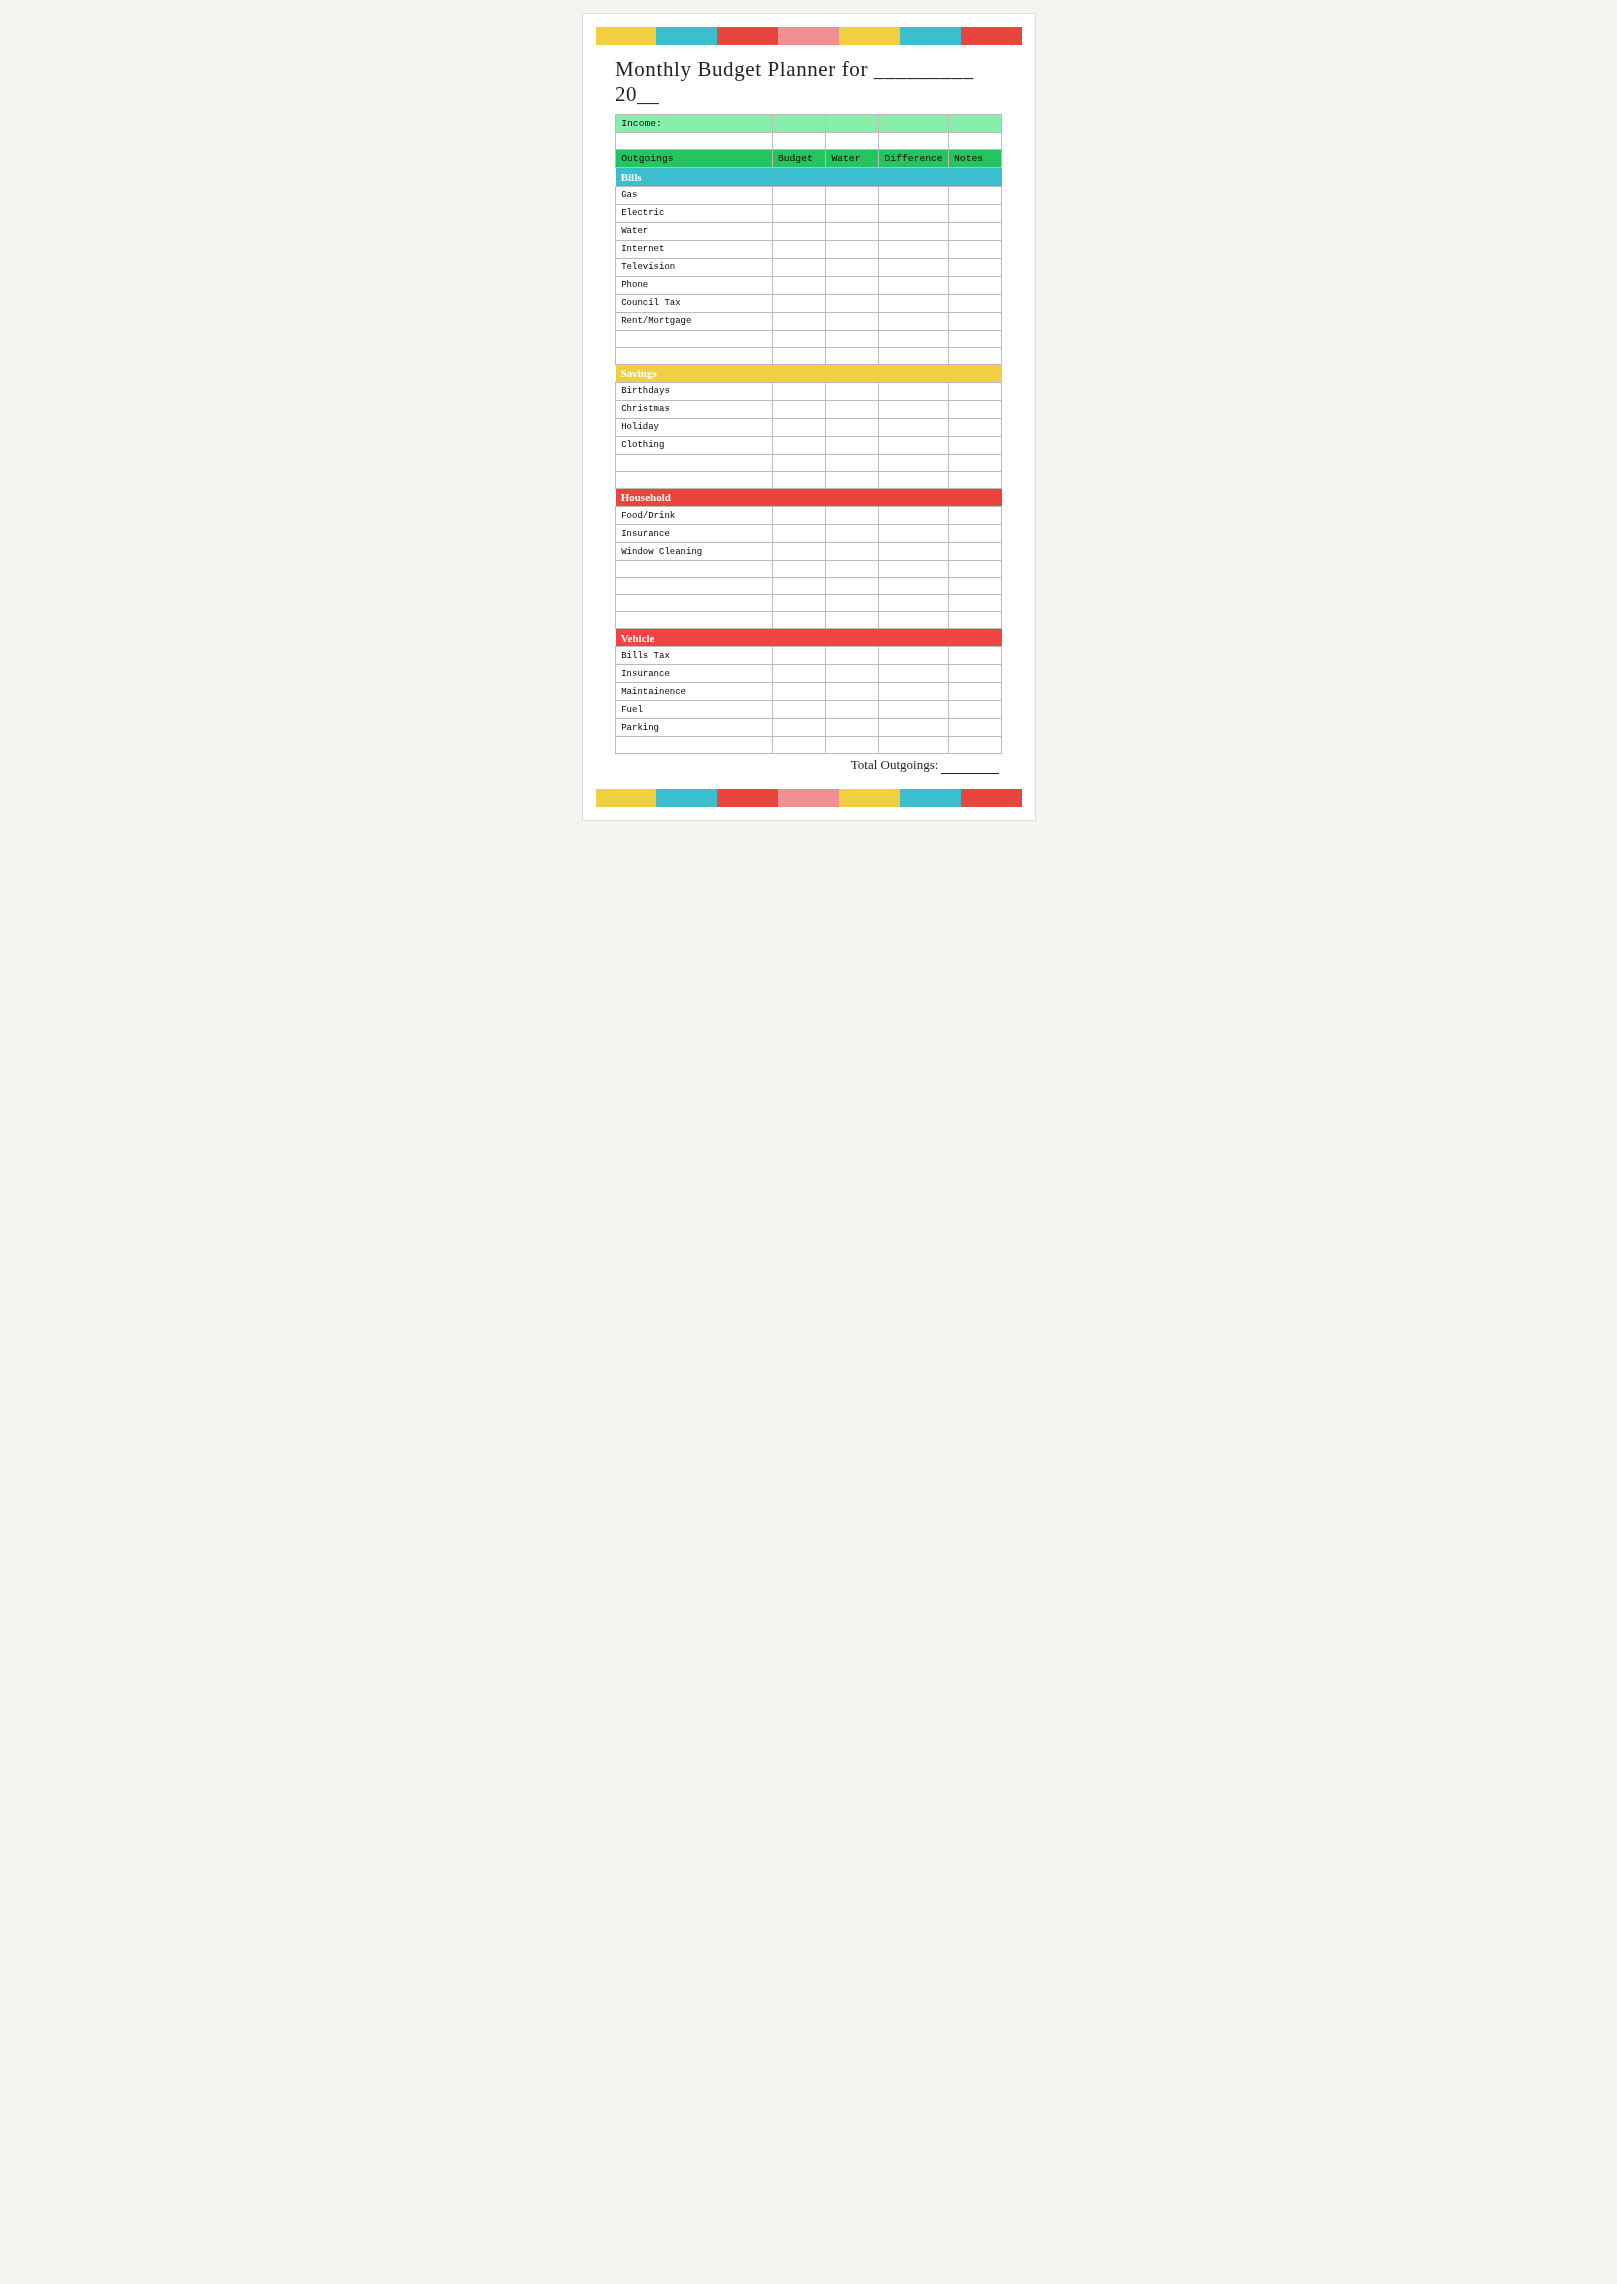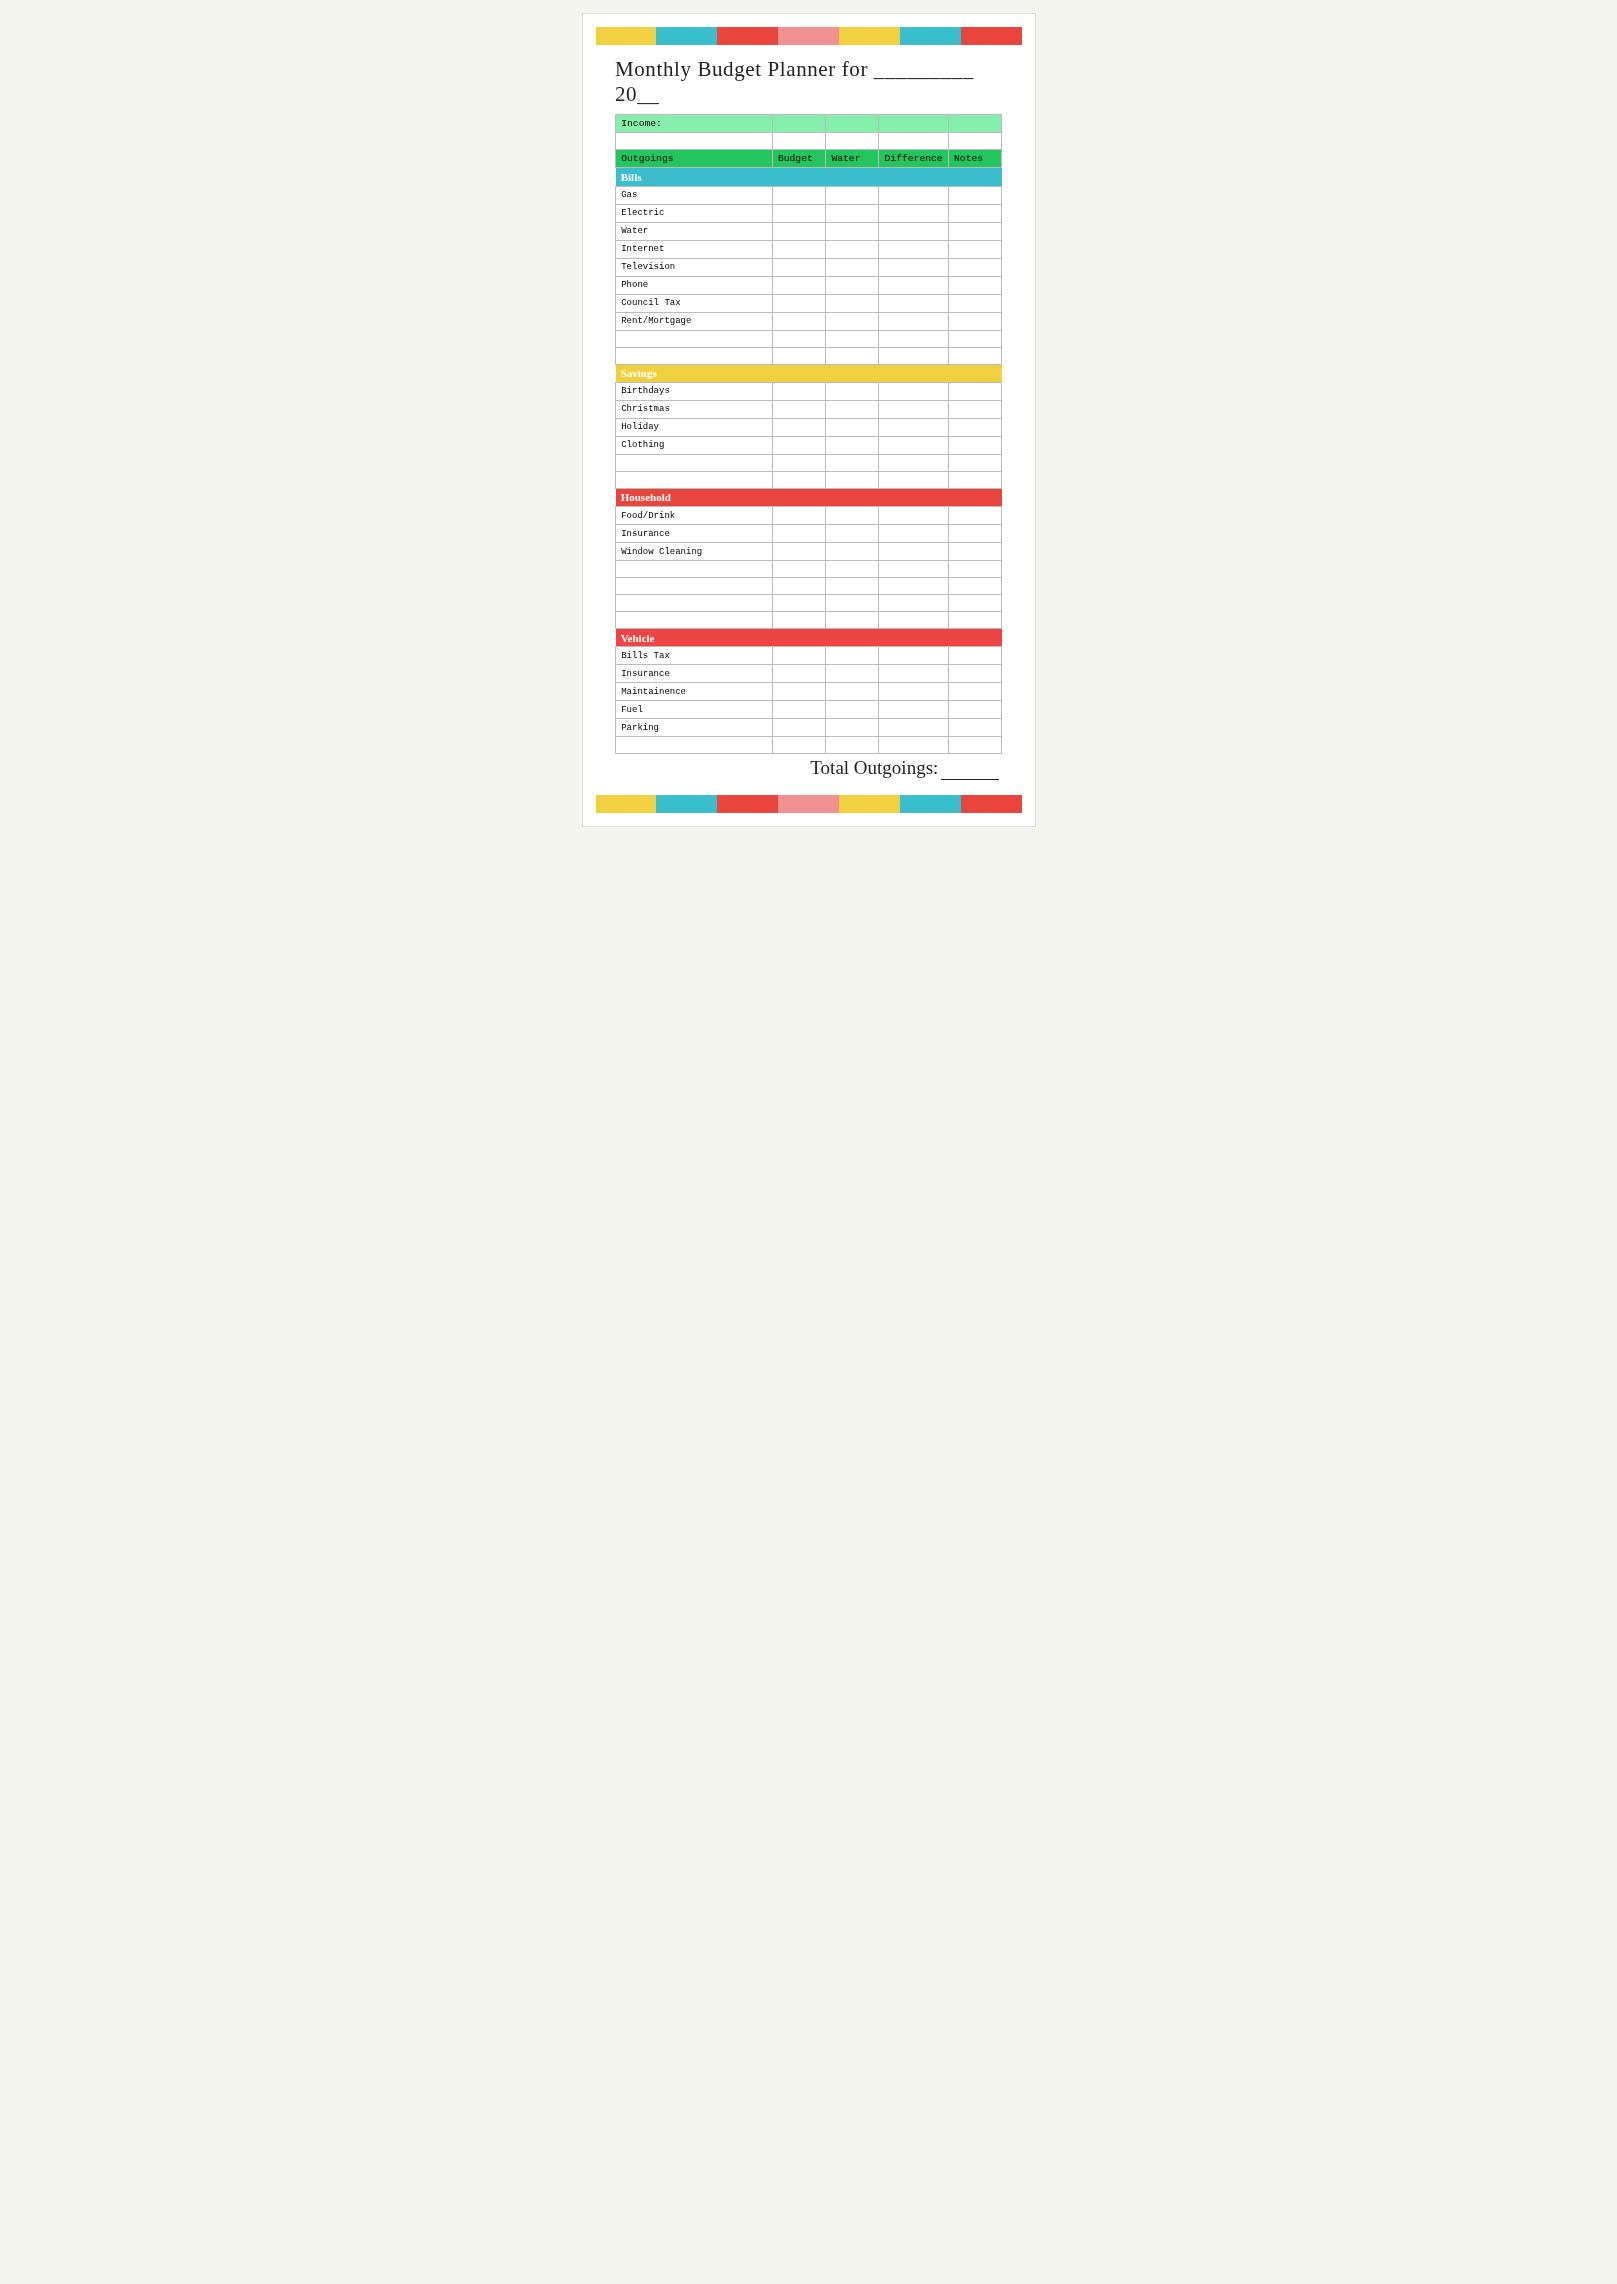--- a/index.html
+++ b/index.html
@@ -393,21 +393,21 @@
       </tr>
       <tr class="empty-row">
             <td></td>
             <td></td>
             <td></td>
             <td></td>
             <td></td>
           </tr>
 
       <tr class="total-outgoings-row">
-        <td colspan="5" style="border:none; text-align:right; font-family:'Segoe Script','Brush Script MT',cursive; font-size:19px; color:#222; padding-right: 2.6px;">
+        <td colspan="5" style="border:none; text-align:right; font-family:'Segoe Script','Brush Script MT',cursive; font-size:13px; color:#222; padding-right: 2.6px;">
           <span>Total Outgoings:<span class="underline-blank">&nbsp;&nbsp;&nbsp;&nbsp;&nbsp;&nbsp;</span></span>
         </td>
       </tr>
     </tbody>
       </table>
   </div>
 
   <div class="color-bar">
     <div class="seg seg-yellow"></div>
     <div class="seg seg-teal"></div>

